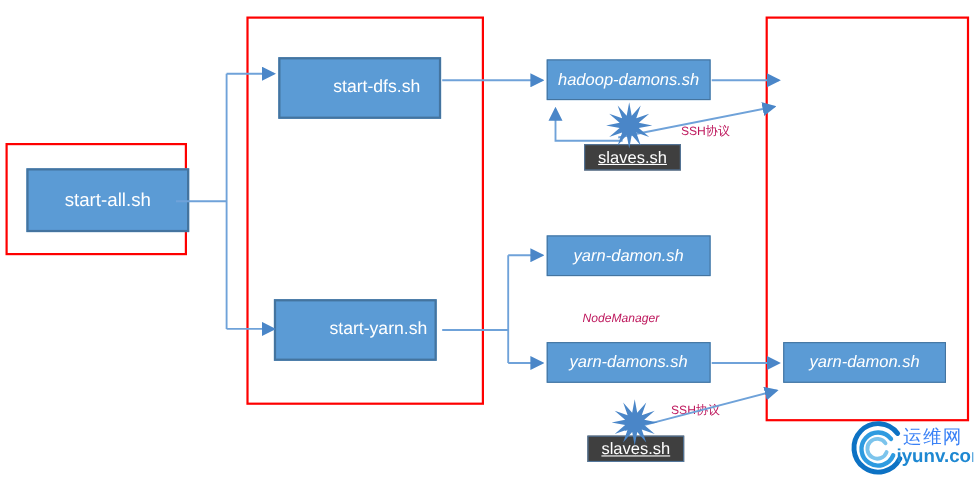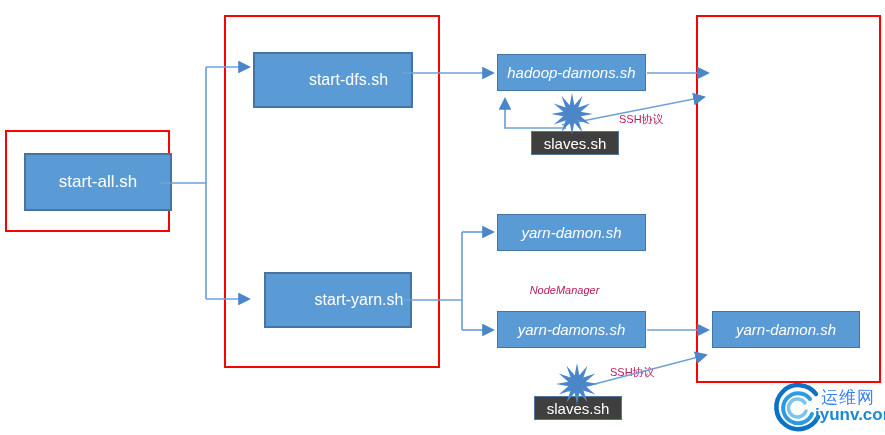--- a/index.html
+++ b/index.html
@@ -3,43 +3,43 @@
 <meta charset="utf-8">
 <style>
   html,body{margin:0;padding:0;background:#ffffff;}
   #stage{position:relative;width:885px;height:435px;background:#ffffff;overflow:hidden;
          font-family:"Liberation Sans","DejaVu Sans",sans-serif;}
   .group{position:absolute;border:2px solid #fe0000;background:transparent;}
   .node{position:absolute;background:#5b9bd5;border:2px solid #44749f;color:#ffffff;
         display:flex;align-items:center;justify-content:center;font-size:16px;box-sizing:border-box;}
   .node.small{border-width:1px;font-size:15px;font-style:italic;}
   .dark-node{position:absolute;background:#3f3f3f;border:1px solid #54779c;color:#ffffff;
-        display:flex;align-items:center;justify-content:center;font-size:15px;box-sizing:border-box;}
+        display:flex;align-items:center;justify-content:center;font-size:15px;box-sizing:border-box;text-decoration:underline;}
   .ann{position:absolute;color:#be185d;font-size:11px;white-space:nowrap;}
   .ann.centered{text-align:center;}
   #connectors{position:absolute;left:0;top:0;pointer-events:none;}
   .wm-name{position:absolute;left:821px;top:386px;font-size:17px;color:#3b82f6;letter-spacing:1px;}
   .wm-url{position:absolute;left:815px;top:405px;font-size:17px;font-weight:bold;color:#1e88d2;}
 </style>
 </head>
 <body>
 
 <div id="stage">
 
   <div class="group" style="left:5px;top:130px;width:161px;height:98px;"></div>
   <div class="group" style="left:224px;top:15px;width:212px;height:349px;"></div>
   <div class="group" style="left:696px;top:15px;width:181px;height:364px;"></div>
 
   <div class="node" style="left:11px;top:153px;width:148px;height:58px;font-size:17px;margin-left:13px;">
     <span>start-all.sh</span>
   </div>
-  <div class="node" style="left:253px;top:52px;width:160px;height:56px;padding-left:31px;">
+  <div class="node" style="left:253px;top:52px;width:148px;height:56px;padding-left:31px;">
     <span>start-dfs.sh</span>
   </div>
-  <div class="node" style="left:264px;top:272px;width:148px;height:56px;padding-left:42px;">
+  <div class="node" style="left:249px;top:272px;width:148px;height:56px;padding-left:42px;">
     <span>start-yarn.sh</span>
   </div>
   <div class="node small" style="left:497px;top:54px;width:149px;height:37px;">
     <span>hadoop-damons.sh</span>
   </div>
   <div class="node small" style="left:497px;top:214px;width:149px;height:37px;">
     <span>yarn-damon.sh</span>
   </div>
   <div class="node small" style="left:497px;top:311px;width:149px;height:37px;">
     <span>yarn-damons.sh</span>

